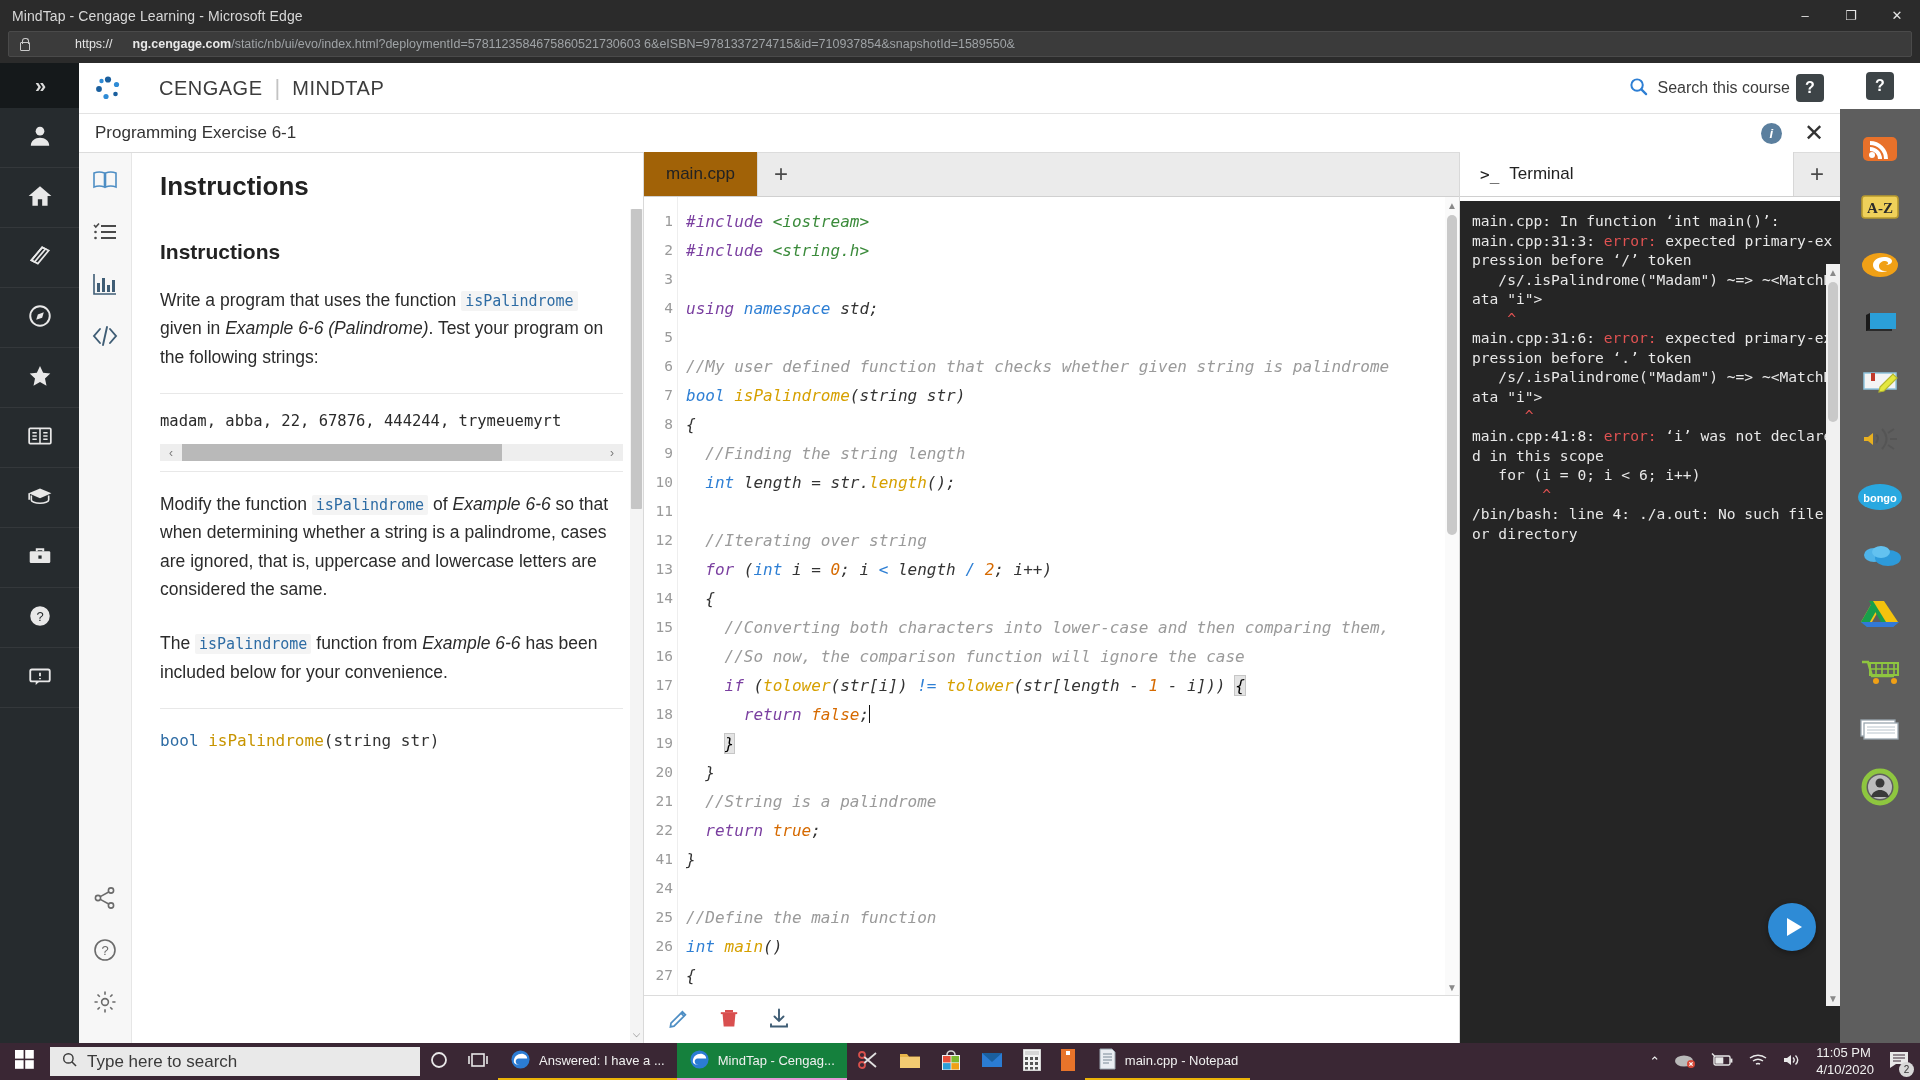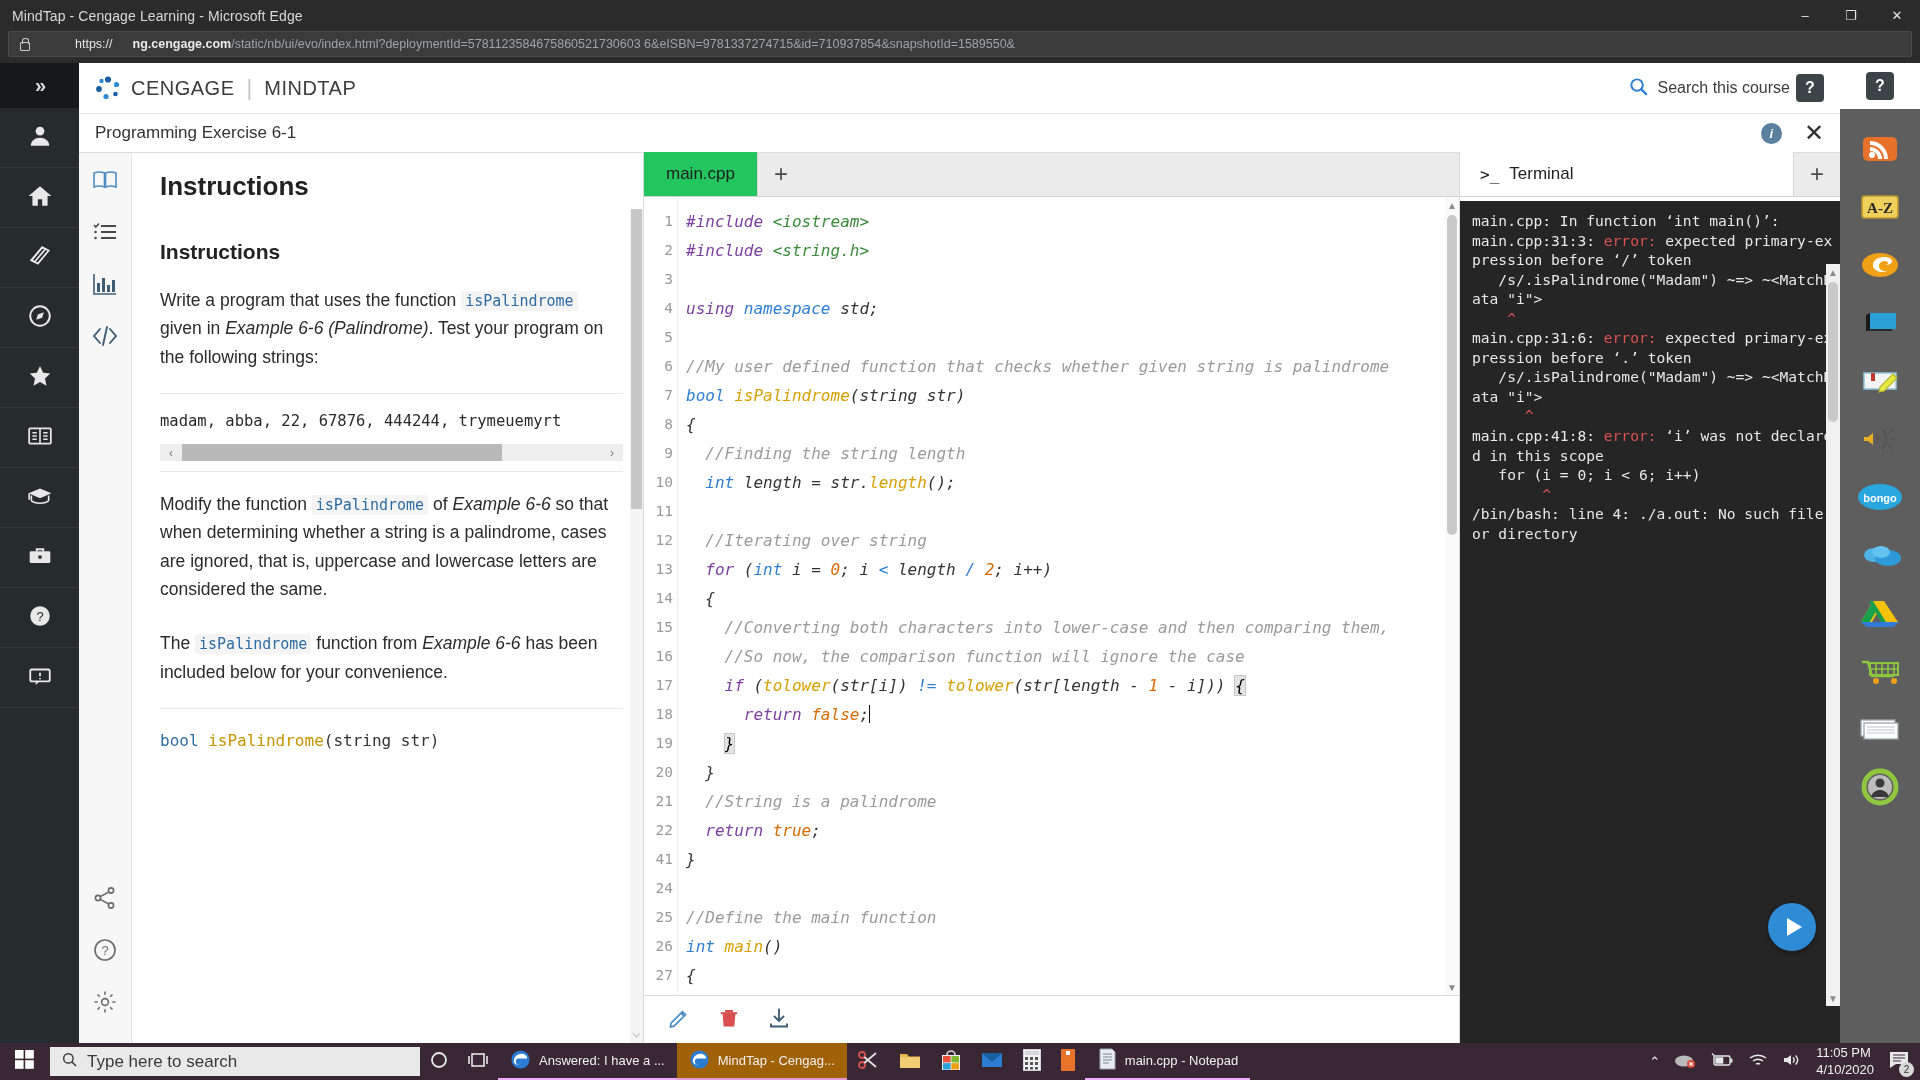--- a/index.html
+++ b/index.html
@@ -39,21 +39,21 @@
   .rail-item { height: 60px; display: flex; align-items: center; justify-content: center;
                border-bottom: 1px solid #34383b; color:#e8e8e8; }
   .rail-item svg { width: 26px; height: 26px; fill: #e8e8e8; }
   .rail-spacer { flex: 1; }
 
   
   .content { flex: 1; display: flex; flex-direction: column; min-width: 0; background:#fff;}
   .mt-header { height: 50px; background: #fff; display: flex; align-items: center; padding: 0 16px; flex: none;}
   .logo-wrap { display: flex; align-items: center; gap: 10px; }
   .logo-mark { width: 26px; height: 26px; position: relative; }
-  .logo-txt { font-size: 20px; color: #3c3c3c; letter-spacing: .5px; }
+  .logo-txt { font-size: 20px; color: #3c3c3c; letter-spacing: .5px; margin-left: 28px; }
   .logo-sep { color: #c3c3c3; font-size: 22px; font-weight: 300; margin: 0 2px; }
   .logo-txt2 { font-size: 20px; color: #3c3c3c; letter-spacing: .5px; font-weight: 400;}
   .hdr-right { margin-left: auto; display: flex; align-items: center; gap: 6px; }
   .search-course { display: flex; align-items: center; gap: 9px; color: #3c3c3c; font-size: 16px; }
   .help-round { width: 28px; height: 28px; border-radius: 4px; background: #3d4447; color:#fff;
                 display:flex;align-items:center;justify-content:center;font-size:16px;font-weight:700;}
 
   
   .act-bar { height: 40px; border-top: 1px solid #e3e3e3; border-bottom: 1px solid #dcdcdc;
              display: flex; align-items: center; padding: 0 16px; background:#fff; flex: none;}
@@ -99,21 +99,21 @@
   .vscroll { position: absolute; right: 0; top: 56px; bottom: 0; width: 13px; background: #f4f4f4; }
   .vscroll .vthumb { position: absolute; left: 1px; width: 11px; background: #c6c6c6; border-radius: 1px;}
   .vscroll .vcap { position:absolute; left:0; width:13px; height:18px; color:#8a8a8a; font-size:10px;
                    display:flex; align-items:center; justify-content:center;}
 
   
   .editor-pane { flex: 1; display: flex; flex-direction: column; min-width: 0; background: #fff;
                  border-right: 1px solid #d9d9d9; }
   .tabstrip { height: 44px; background: #ebebeb; display: flex; align-items: flex-end; flex: none;
               border-bottom: 1px solid #d0d0d0;}
-  .tab { height: 44px; background: #22c55e; display: flex; align-items: center; padding: 0 22px;
+  .tab { height: 44px; background: #a16207; display: flex; align-items: center; padding: 0 22px;
          font-size: 17px; color: #222; border-right:1px solid #d7d7d7;}
   .tab-add { width: 46px; height: 44px; display: flex; align-items: center; justify-content: center;
              font-size: 24px; color: #4a4a4a; font-weight: 300;}
   .code-area { flex: 1; display: flex; min-height: 0; position: relative; overflow: hidden; }
   .gutter { width: 34px; background: #fff; color: #9a9a9a; font-family: "DejaVu Sans Mono", monospace;
             font-size: 14.5px; text-align: right; padding-top: 10px; flex: none; border-right: 1px solid #eee;}
   .gutter div { height: 29px; line-height: 29px; padding-right: 4px; }
   .codelines { flex: 1; padding-top: 10px; padding-left: 8px; font-family: "DejaVu Sans Mono", monospace;
                font-size: 16px; overflow: hidden; white-space: pre; }
   .codelines div { height: 29px; line-height: 29px; font-style: italic; }
@@ -159,22 +159,22 @@
 
   
   .taskbar { position: absolute; left: 0; bottom: 0; width: 1920px; height: 37px;
              background: #3a2734; display: flex; align-items: center; }
   .tb-start { width: 48px; height: 37px; display:flex; align-items:center; justify-content:center;}
   .tb-search { width: 370px; height: 29px; background: #e9e9e9; display: flex; align-items: center;
                gap: 10px; padding: 0 12px; color: #3a3a3a; font-size: 17px; margin-left: 2px;}
   .tb-btn { height: 37px; display: flex; align-items: center; gap: 8px; padding: 0 10px; color: #f0f0f0;
             font-size: 13px; white-space: nowrap; }
   .tb-btn.wide { padding: 0 12px; }
-  .tb-btn.active { background: #a16207; border-bottom: 2px solid #e39bd6;}
-  .tb-btn.open { border-bottom: 2px solid #f0abfc;}
+  .tb-btn.active { background: #15803d; border-bottom: 2px solid #e39bd6;}
+  .tb-btn.open { border-bottom: 2px solid #eab308;}
   .tb-tray { margin-left: auto; display: flex; align-items: center; gap: 14px; padding-right: 10px; color:#f0f0f0;}
   .tb-clock { font-size: 13px; line-height: 1.3; text-align: left; }
   .tb-notif { position: relative; }
   .tb-badge { position: absolute; right: -4px; bottom: -4px; width: 15px; height: 15px; border-radius: 50%;
               background: #d8d8d8; color: #333; font-size: 10px; display: flex; align-items: center;
               justify-content: center;}
 </style>
 </head>
 <body>
 

